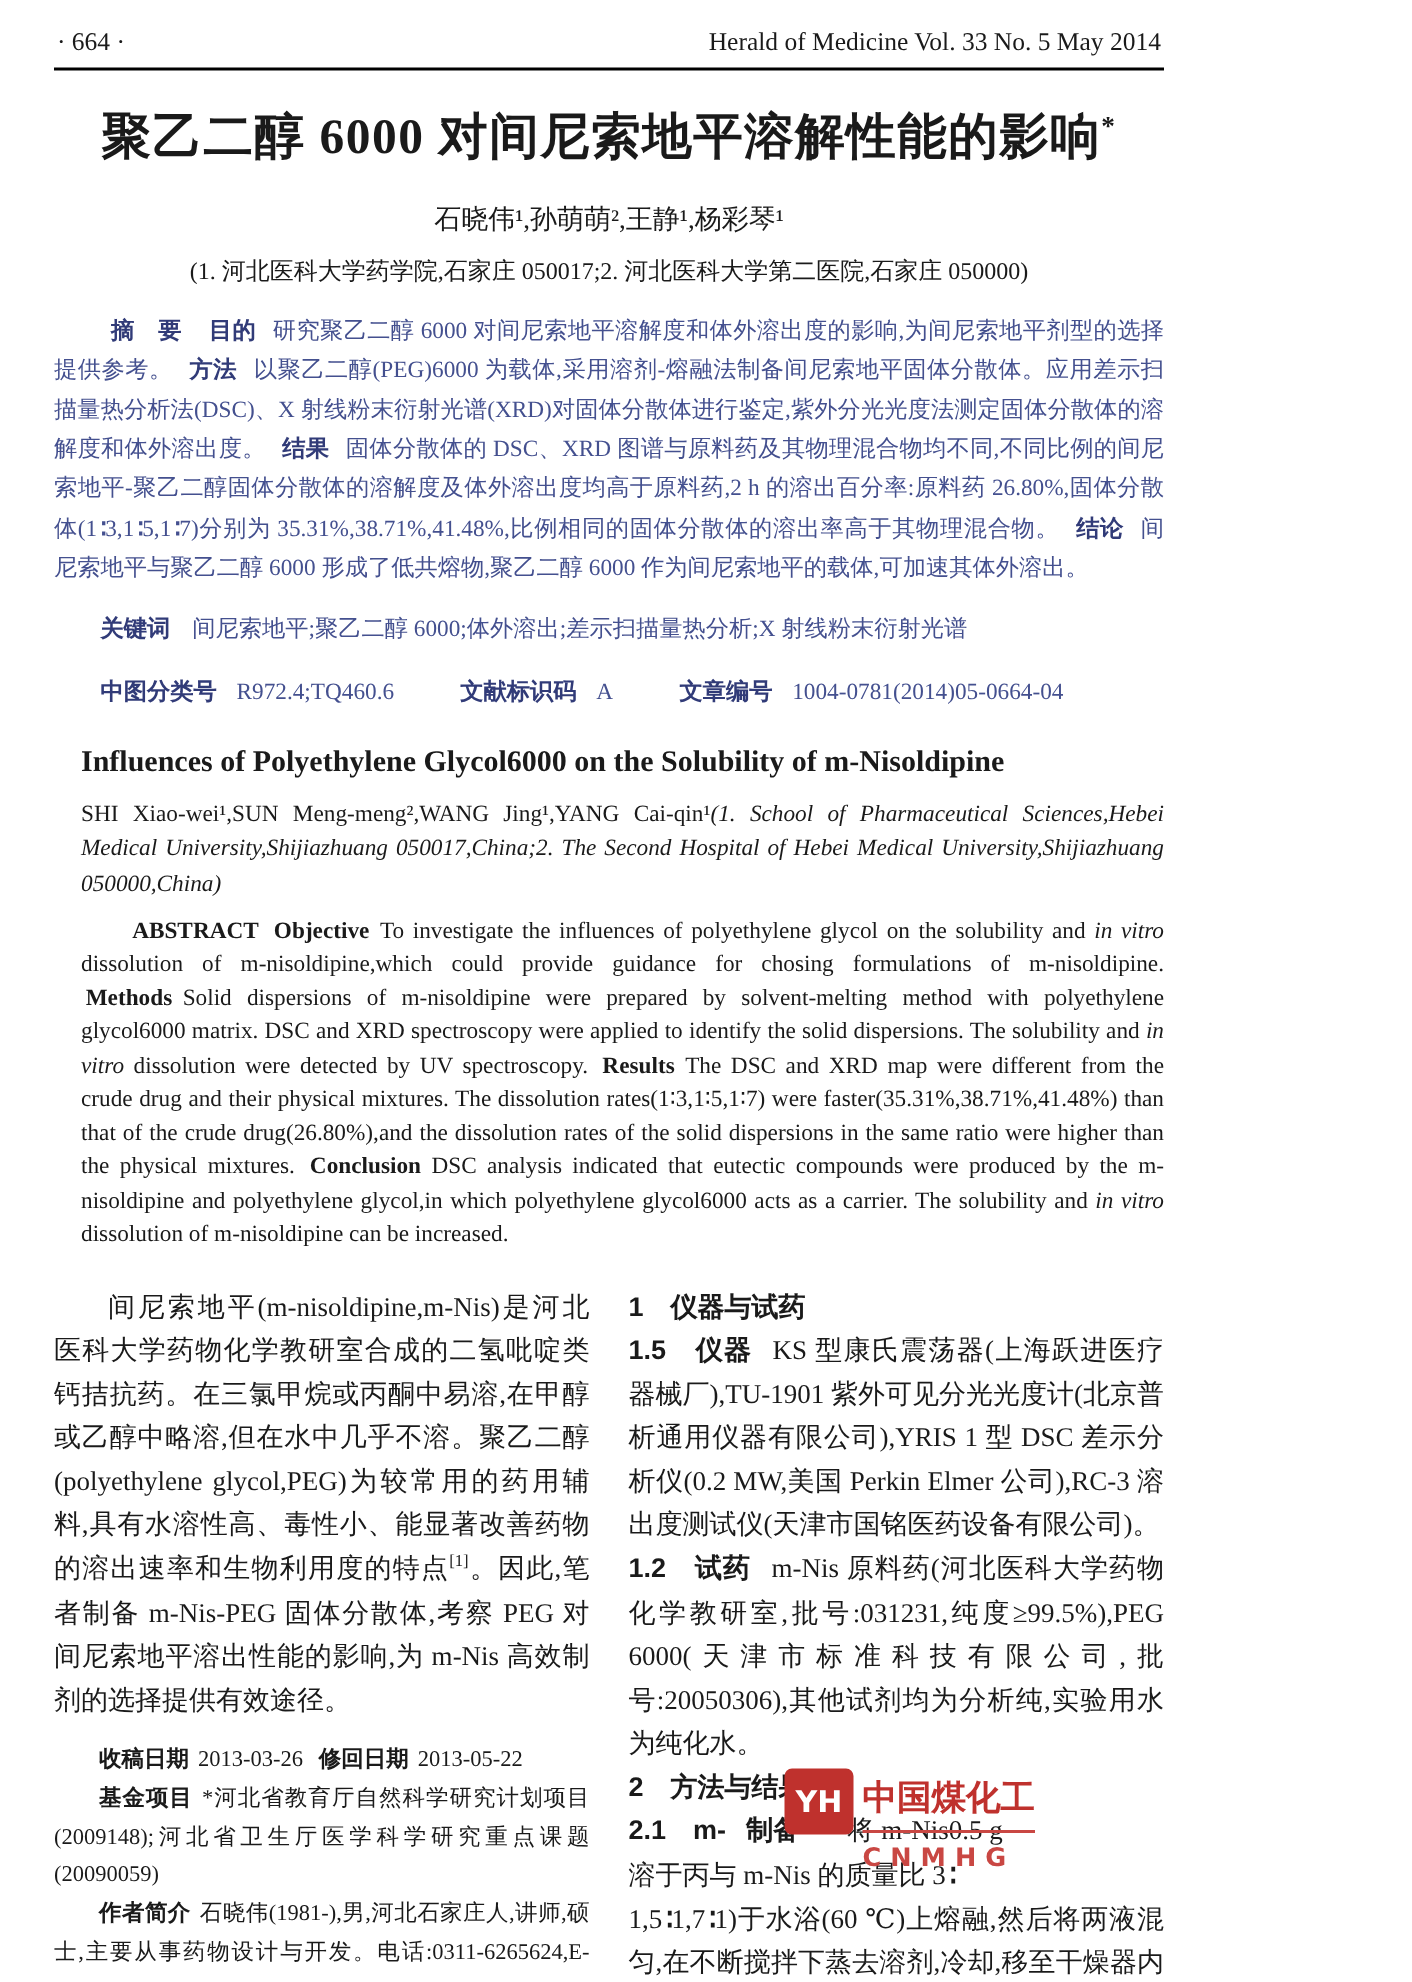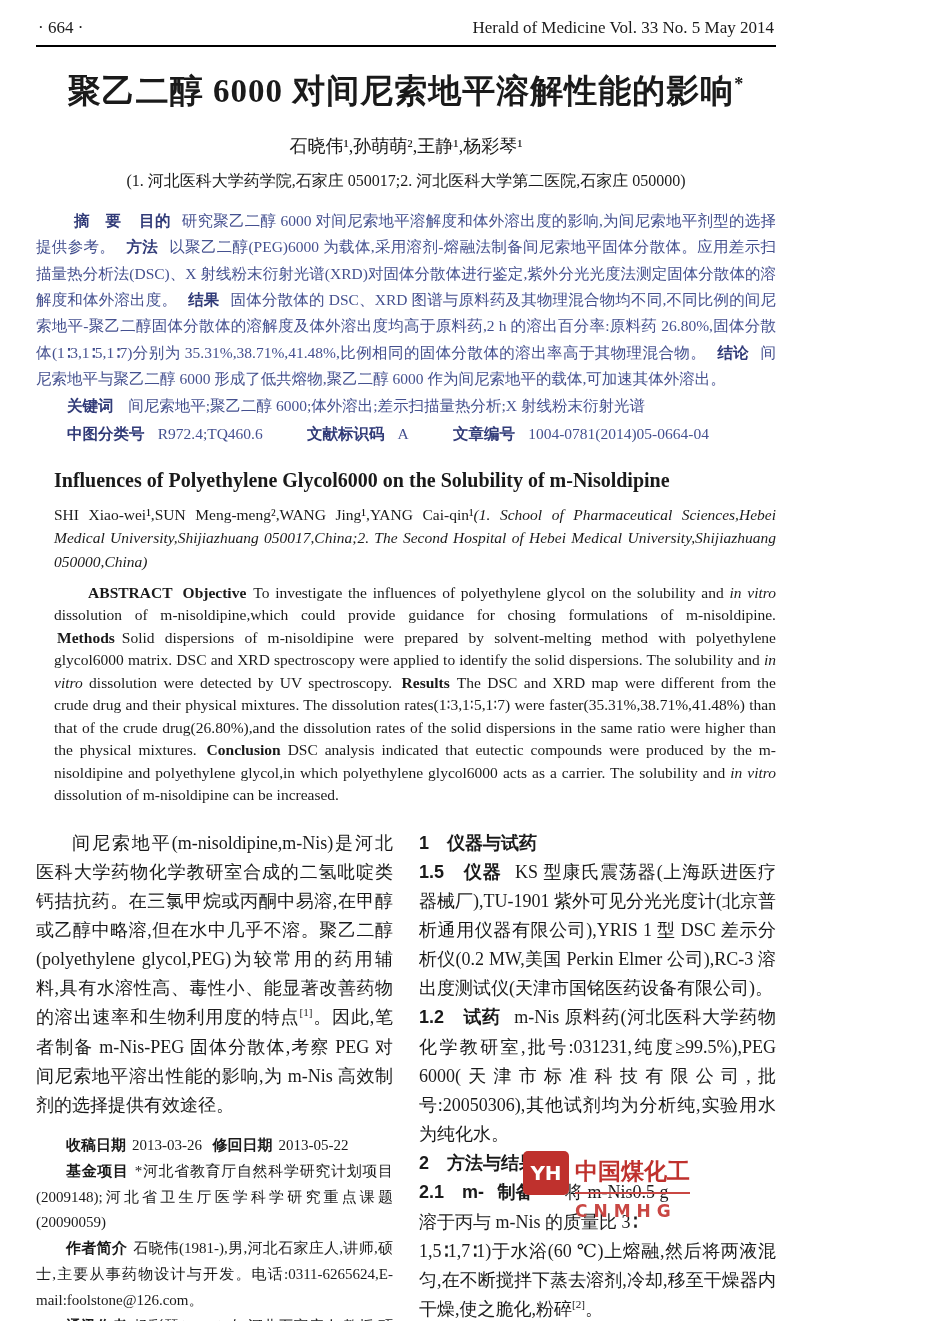--- a/index.html
+++ b/index.html
@@ -23,21 +23,21 @@
            letter-spacing:1px; font-family:"Liberation Serif","DejaVu Serif",serif; }
   .title sup { font-size:0.55em; }
   .authors { text-align:center; font-size:18px; margin-top:20px; }
   .affil   { text-align:center; font-size:16px; margin-top:13px; }
 
   .front { color:#44508f; }
   .abstract { margin-top:16px; font-size:15.5px; line-height:1.7;
               text-align:justify; text-indent:2em; }
   .abstract .lbl, .kw .lbl, .clc .lbl { font-weight:bold; color:#313b78; }
   .abstract .lbl { margin:17px 0.45em; }
-  .kw, .clc { font-size:15.5px; line-height:1.7; text-indent:2em; margin-top:1px; }
+  .kw, .clc { font-size:15.5px; line-height:1.7; text-indent:2em; margin-top:15px; }
   .kw .lbl { margin-right:0.7em; }
   .clc .lbl { margin-right:0.6em; }
   .clc .val { margin-right:2.6em; }
 
   
   .en { margin-top:22px; margin-left:18px; }
   .en-title { font-size:20px; font-weight:bold; }
   .en-authors { font-size:15.5px; margin-top:11px; line-height:1.5; text-align:justify; }
   .en-authors .it { font-style:italic; }
   .en-abs, .en-kw { font-size:15.5px; line-height:1.45; text-align:justify;

